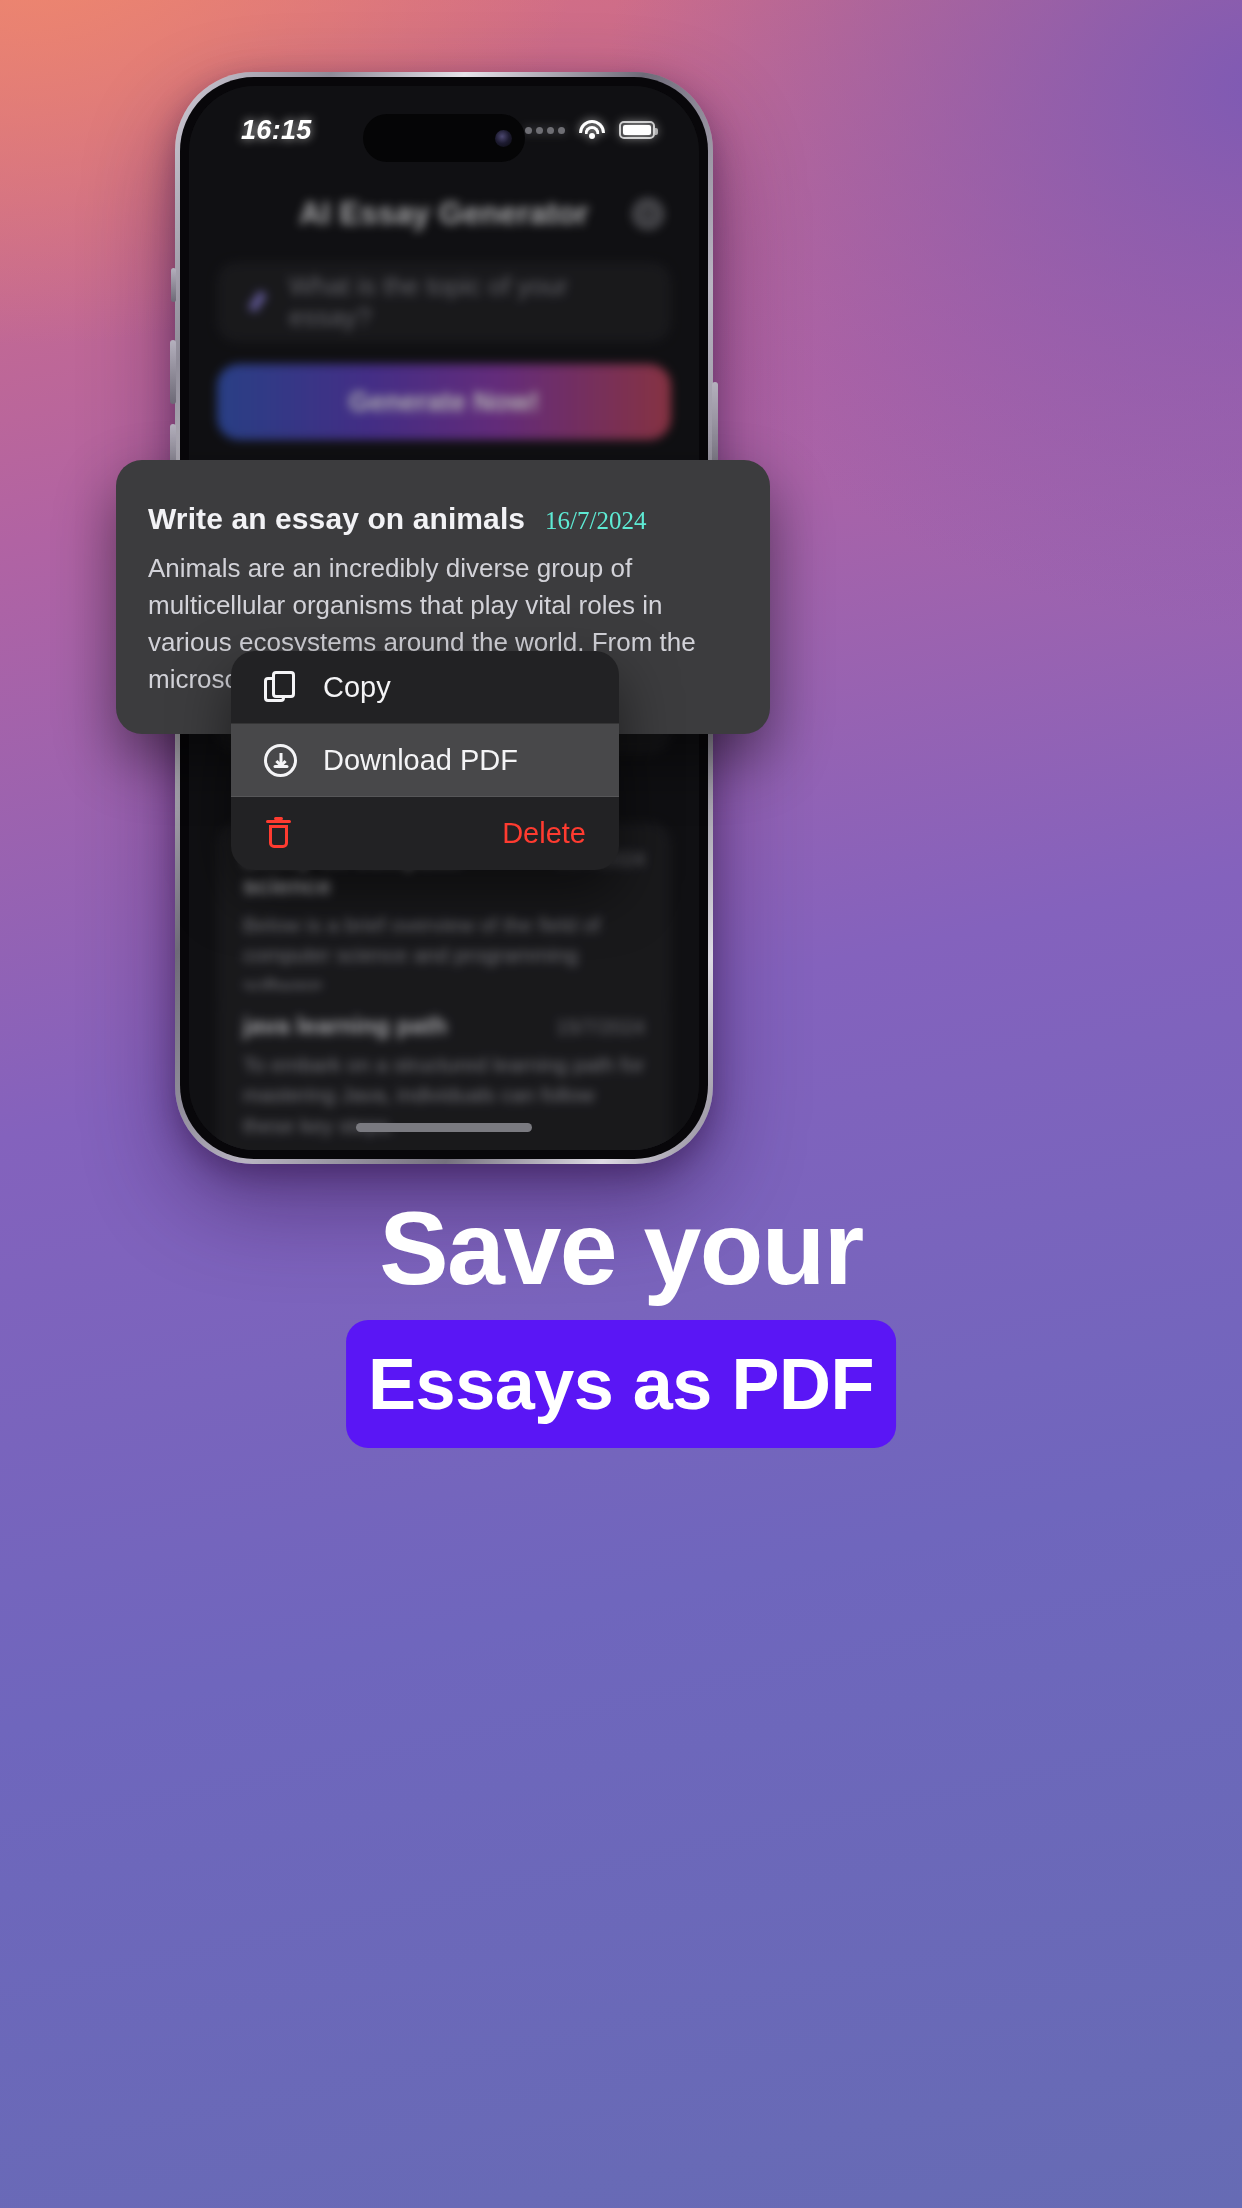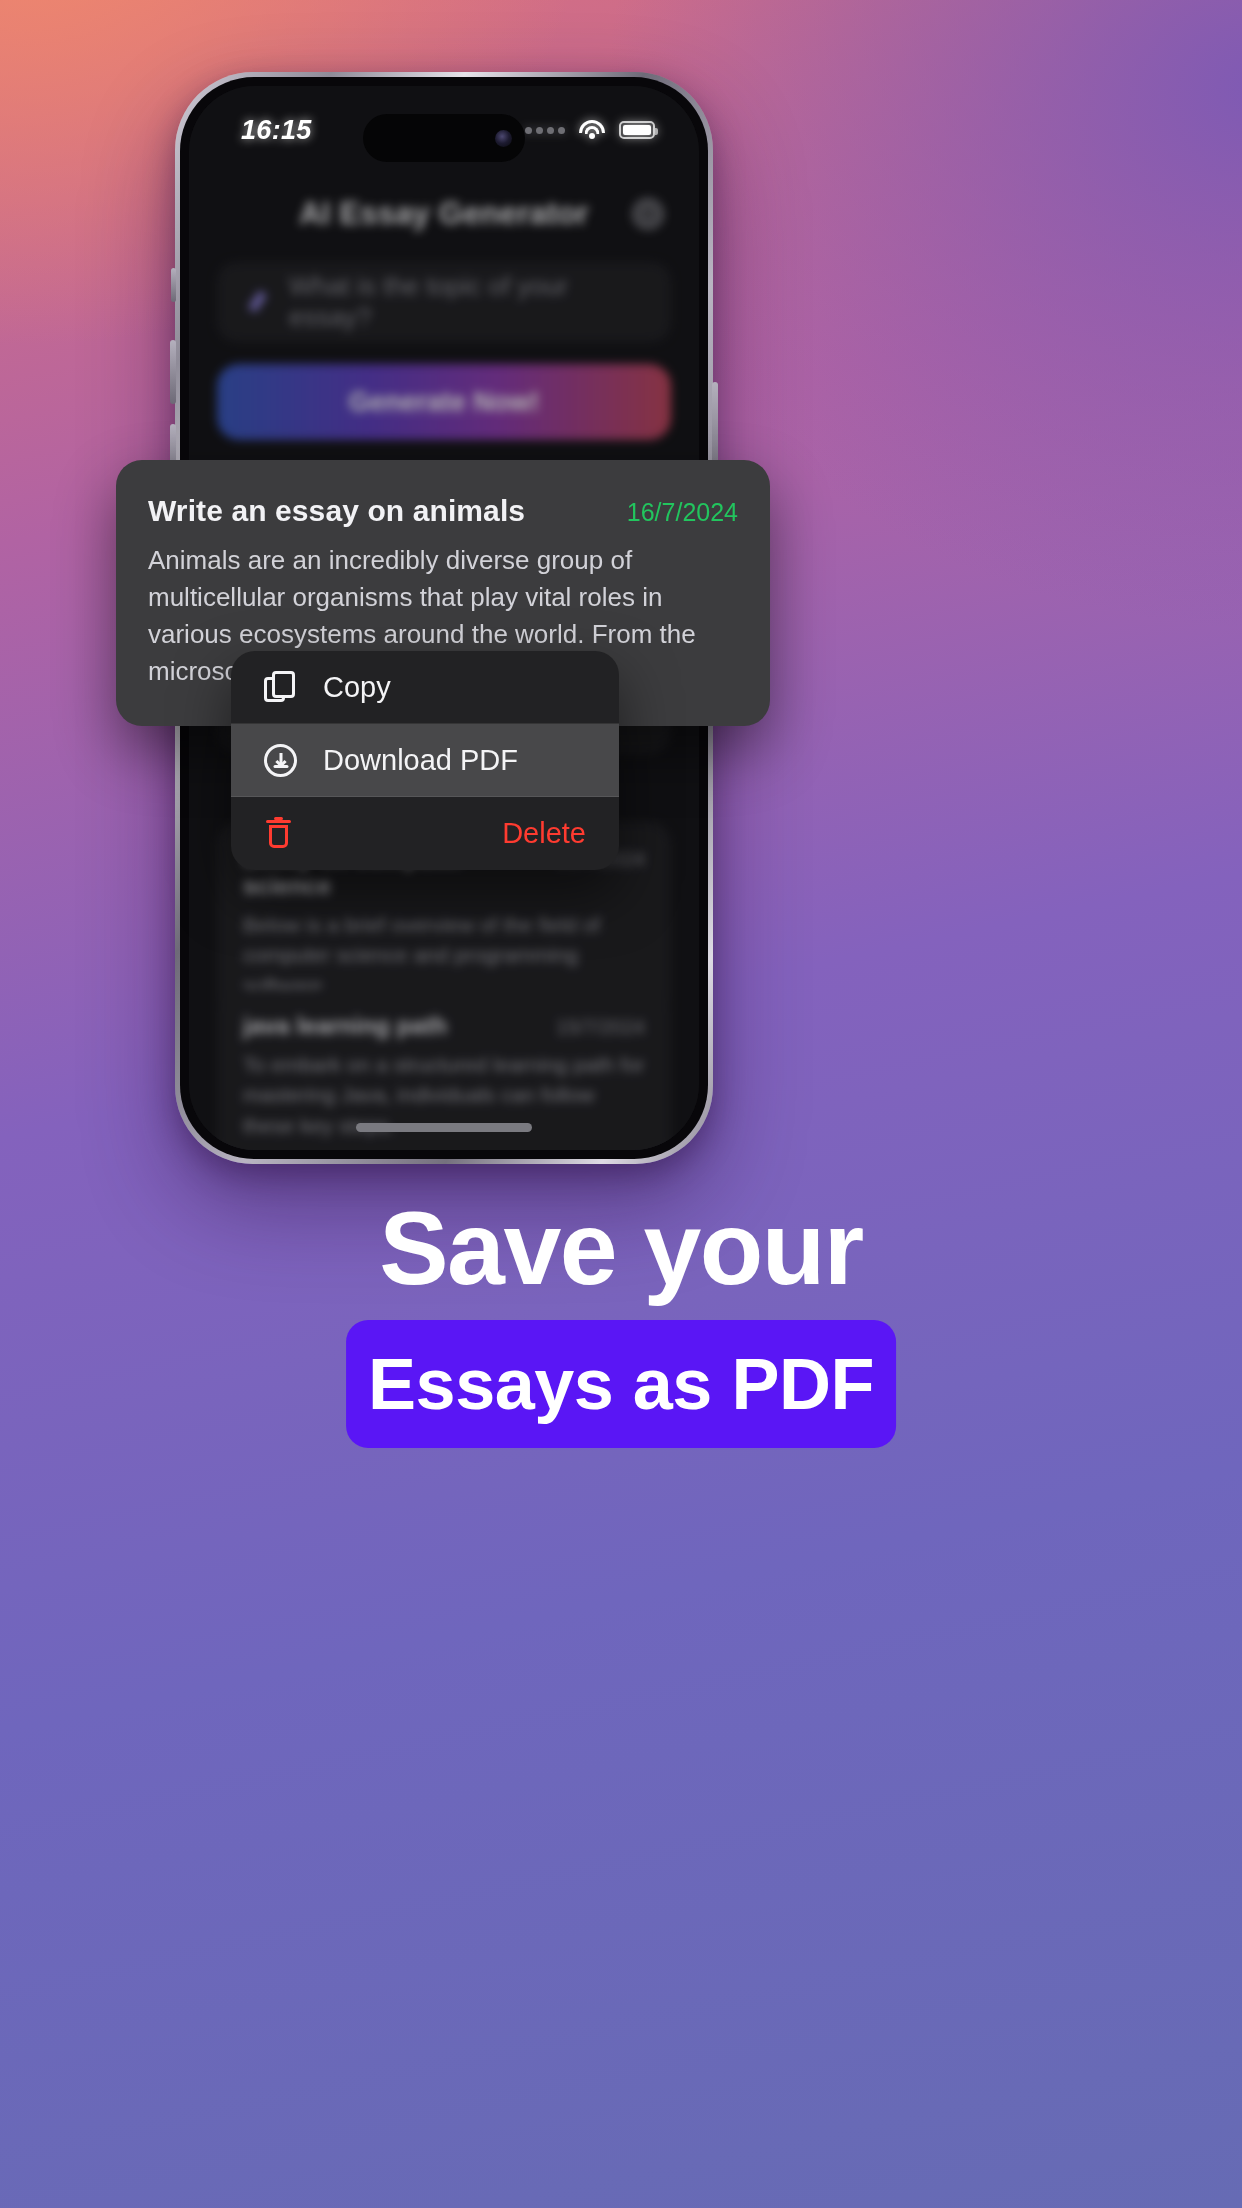--- a/index.html
+++ b/index.html
@@ -115,23 +115,23 @@
     width:176px; height:9px; border-radius:6px; background:#7a7a80;
   }
 
   
   .preview-card {
     position:absolute; left:116px; top:460px; width:654px;
     background:#3c3c3e; border-radius:26px; padding:34px 32px 36px;
     box-shadow:0 26px 60px rgba(0,0,0,.45);
     z-index:6;
   }
-  .pc-head { display:flex; justify-content:space-between; align-items:baseline; gap:20px; }
+  .pc-head { display:flex; align-items:baseline; gap:20px;margin-top:8px; }
   .pc-title { color:#f2f2f5; font-size:30px; font-weight:bold; letter-spacing:.1px; }
-  .pc-date { color:#22c55e; font-size:25px; white-space:nowrap; }
+  .pc-date { color:#5eead4; font-size:25px; white-space:nowrap;font-family:Liberation Serif, serif; }
   .pc-body { color:#d2d2d8; font-size:26px; line-height:1.42; margin-top:14px; }
 
   
   .ctx-menu {
     position:absolute; left:231px; top:651px; width:388px;
     background:#222224; border-radius:24px; overflow:hidden; z-index:7;
     box-shadow:0 24px 56px rgba(0,0,0,.5);
   }
   .ctx-item {
     display:flex; align-items:center; gap:26px; height:73px; padding:0 33px;

